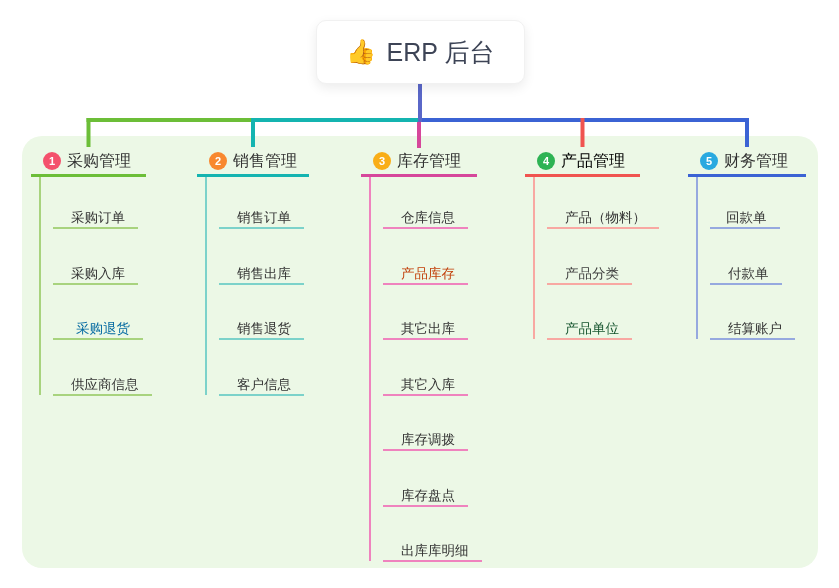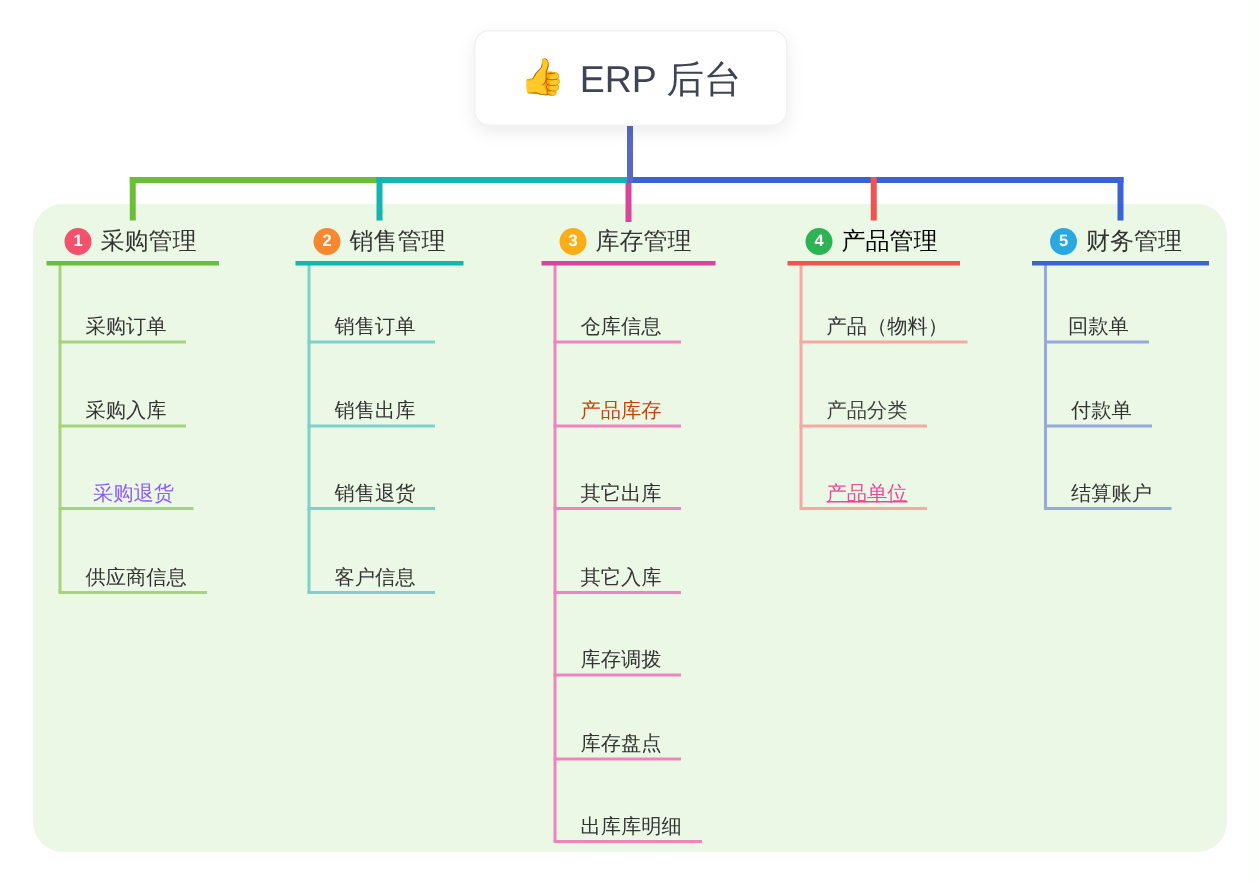--- a/index.html
+++ b/index.html
@@ -17,21 +17,21 @@
   .branch-title{position:absolute;top:148px;height:26px;display:flex;
          align-items:center;border-bottom:3px solid;box-sizing:content-box;
          z-index:2;}
   .badge{width:18px;height:18px;border-radius:50%;margin-left:12px;
          display:flex;align-items:center;justify-content:center;
          color:#fff;font-size:11px;font-weight:bold;flex:0 0 auto;}
   .branch-label{margin-left:6px;font-size:16px;font-weight:500;color:#333;
          white-space:nowrap;}
   .child-node{position:absolute;height:19px;line-height:19px;
          padding:0 13px 0 18px;border-bottom:2px solid;white-space:nowrap;
-         font-size:13.5px;color:#333;z-index:2;}
+         font-size:13.5px;color:#333;z-index:2;margin-left:14px;}
 </style>
 </head>
 <body>
 
 <div id="stage">
   <div class="panel" style="background: rgb(236, 248, 230);"></div>
   <div class="root-card" style="color: rgb(61, 68, 86);">
     <span class="root-emoji">👍</span>
     <span>ERP 后台</span>
   </div>
@@ -50,21 +50,21 @@
       <line x1="370" y1="176" x2="370" y2="561" stroke="#EF83BE" stroke-width="2"></line>
       <line x1="534" y1="176" x2="534" y2="339" stroke="#F8A8A2" stroke-width="2"></line>
       <line x1="697" y1="176" x2="697" y2="339" stroke="#96A9DF" stroke-width="2"></line>
     </svg>
     <div class="branch-title" style="left: 31px; width: 115px; border-bottom-color: rgb(108, 190, 56);">
       <span class="badge" style="background: rgb(244, 81, 108);">1</span>
       <span class="branch-label" style="color: rgb(51, 51, 51);">采购管理</span>
     </div>
     <div class="child-node" style="left: 39px; top: 208px; border-bottom-color: rgb(168, 211, 126); color: rgb(51, 51, 51);">采购订单</div>
     <div class="child-node" style="left: 39px; top: 264px; border-bottom-color: rgb(168, 211, 126); color: rgb(51, 51, 51);">采购入库</div>
-    <div class="child-node" style="left: 39px; top: 319px; border-bottom-color: rgb(168, 211, 126); color: #8b5cf6; padding-left: 23px;">采购退货</div>
+    <div class="child-node" style="left: 39px; top: 319px; border-bottom-color: rgb(168, 211, 126); color: #0369a1; padding-left: 23px;">采购退货</div>
     <div class="child-node" style="left: 39px; top: 375px; border-bottom-color: rgb(168, 211, 126); color: rgb(51, 51, 51);">供应商信息</div>
     <div class="branch-title" style="left: 197px; width: 112px; border-bottom-color: rgb(20, 180, 176);">
       <span class="badge" style="background: rgb(248, 136, 47);">2</span>
       <span class="branch-label" style="color: rgb(51, 51, 51);">销售管理</span>
     </div>
     <div class="child-node" style="left: 205px; top: 208px; border-bottom-color: rgb(124, 210, 202); color: rgb(51, 51, 51);">销售订单</div>
     <div class="child-node" style="left: 205px; top: 264px; border-bottom-color: rgb(124, 210, 202); color: rgb(51, 51, 51);">销售出库</div>
     <div class="child-node" style="left: 205px; top: 319px; border-bottom-color: rgb(124, 210, 202); color: rgb(51, 51, 51);">销售退货</div>
     <div class="child-node" style="left: 205px; top: 375px; border-bottom-color: rgb(124, 210, 202); color: rgb(51, 51, 51);">客户信息</div>
     <div class="branch-title" style="left: 361px; width: 116px; border-bottom-color: rgb(214, 71, 155);">
@@ -77,21 +77,21 @@
     <div class="child-node" style="left: 369px; top: 375px; border-bottom-color: rgb(239, 131, 190); color: rgb(51, 51, 51);">其它入库</div>
     <div class="child-node" style="left: 369px; top: 430px; border-bottom-color: rgb(239, 131, 190); color: rgb(51, 51, 51);">库存调拨</div>
     <div class="child-node" style="left: 369px; top: 486px; border-bottom-color: rgb(239, 131, 190); color: rgb(51, 51, 51);">库存盘点</div>
     <div class="child-node" style="left: 369px; top: 541px; border-bottom-color: rgb(239, 131, 190); color: rgb(51, 51, 51);">出库库明细</div>
     <div class="branch-title" style="left: 525px; width: 115px; border-bottom-color: rgb(240, 84, 80);">
       <span class="badge" style="background: rgb(46, 179, 84);">4</span>
       <span class="branch-label" style="color: #000000;">产品管理</span>
     </div>
     <div class="child-node" style="left: 533px; top: 208px; border-bottom-color: rgb(248, 168, 162); color: rgb(51, 51, 51);">产品（物料）</div>
     <div class="child-node" style="left: 533px; top: 264px; border-bottom-color: rgb(248, 168, 162); color: #404040;">产品分类</div>
-    <div class="child-node" style="left: 533px; top: 319px; border-bottom-color: rgb(248, 168, 162); color: #ec4899; text-decoration: underline;">产品单位</div>
+    <div class="child-node" style="left: 533px; top: 319px; border-bottom-color: rgb(248, 168, 162); color: #14532d;">产品单位</div>
     <div class="branch-title" style="left: 688px; width: 118px; border-bottom-color: rgb(59, 99, 212);">
       <span class="badge" style="background: rgb(41, 169, 224);">5</span>
       <span class="branch-label" style="color: rgb(51, 51, 51);">财务管理</span>
     </div>
     <div class="child-node" style="left: 696px; top: 208px; border-bottom-color: rgb(150, 169, 223); color: rgb(51, 51, 51); padding-left: 16px;">回款单</div>
     <div class="child-node" style="left: 696px; top: 264px; border-bottom-color: rgb(150, 169, 223); color: rgb(51, 51, 51);">付款单</div>
     <div class="child-node" style="left: 696px; top: 319px; border-bottom-color: rgb(150, 169, 223); color: rgb(51, 51, 51);">结算账户</div>
   </div>
 
 </body></html>

